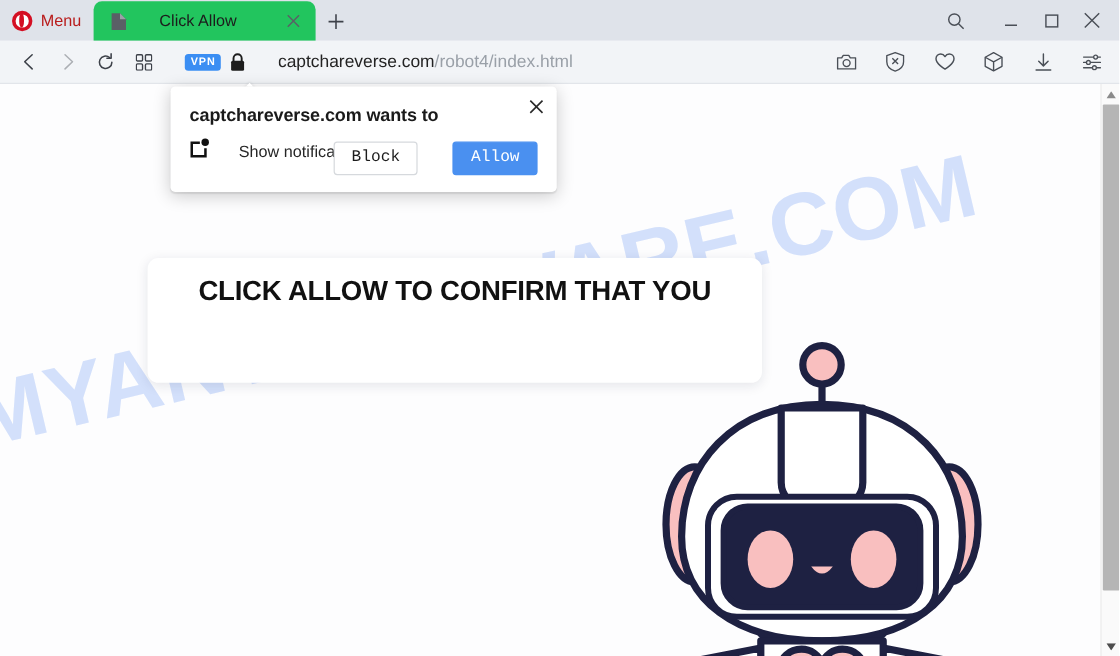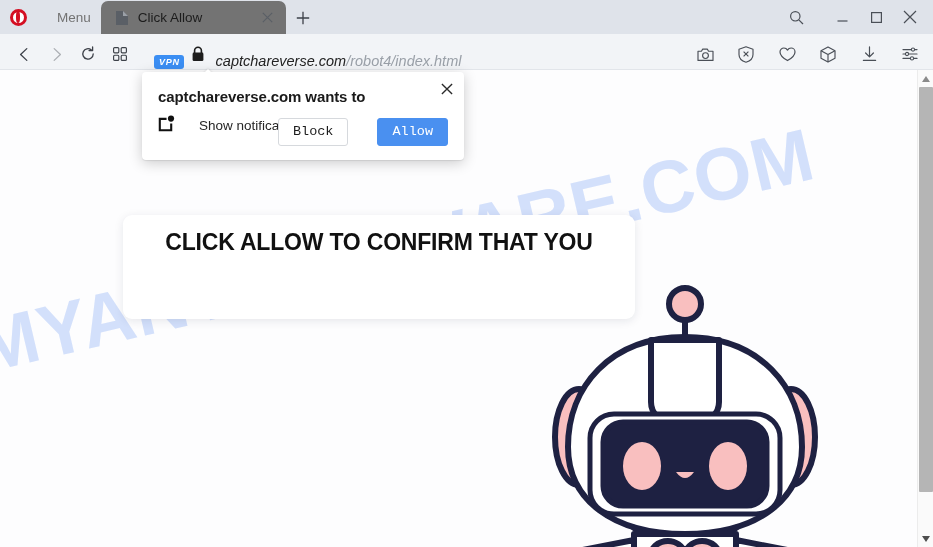--- a/index.html
+++ b/index.html
@@ -50,35 +50,34 @@
   .opera-logo::after {
     content: "";
     position: absolute;
     left: 3.1px; top: -0.6px;
     width: 4.4px; height: 11.8px;
     border-radius: 50%;
     background: #d40f23;
   }
   .menu-label {
     font-size: 13.5px;
-    color: #737373;
+    color: #b91c1c;
     white-space: nowrap;
-    margin-left: 23px;
   }
 
   .tab {
     position: relative;
     width: 185px;
     height: 33px;
-    background: #737373;
+    background: #22c55e;
     border-radius: 7px 7px 0 0;
     display: flex;
     align-items: center;
     padding: 0 8px 0 14px;
-    gap: 9px;
+    gap: 27px;
     cursor: default;
   }
   .tab-favicon {
     width: 14px; height: 16px;
     flex: none;
     position: relative;
   }
   .tab-title {
     flex: 1;
     font-size: 13.5px;
@@ -119,24 +118,23 @@
   .win-gap { width: 12px; }
 
   
   .navbar {
     position: absolute;
     top: 34px; left: 0;
     width: 933px;
     height: 36px;
     background: #f2f4f7;
     display: flex;
-    align-items: flex-end;
+    align-items: center;
     padding: 0 8px;
     border-bottom: 1px solid #e2e5ea;
-    font-style: italic;
   }
   .nav-btn {
     width: 32px; height: 30px;
     display: flex;
     align-items: center;
     justify-content: center;
     cursor: pointer;
     flex: none;
   }
   .nav-btn.disabled { opacity: 0.38; cursor: default; }
@@ -159,21 +157,21 @@
     display: flex;
     align-items: center;
     justify-content: center;
     cursor: pointer;
     flex: none;
   }
   .url {
     font-size: 14.5px;
     white-space: nowrap;
     overflow: hidden;
-    margin-left: 4px;
+    margin-left: 20px;
     flex: 1;
     cursor: text;
   }
   .url-host { color: #232323; }
   .url-path { color: #9aa0a8; }
 
   .nav-right {
     display: flex;
     align-items: center;
     gap: 0px;

